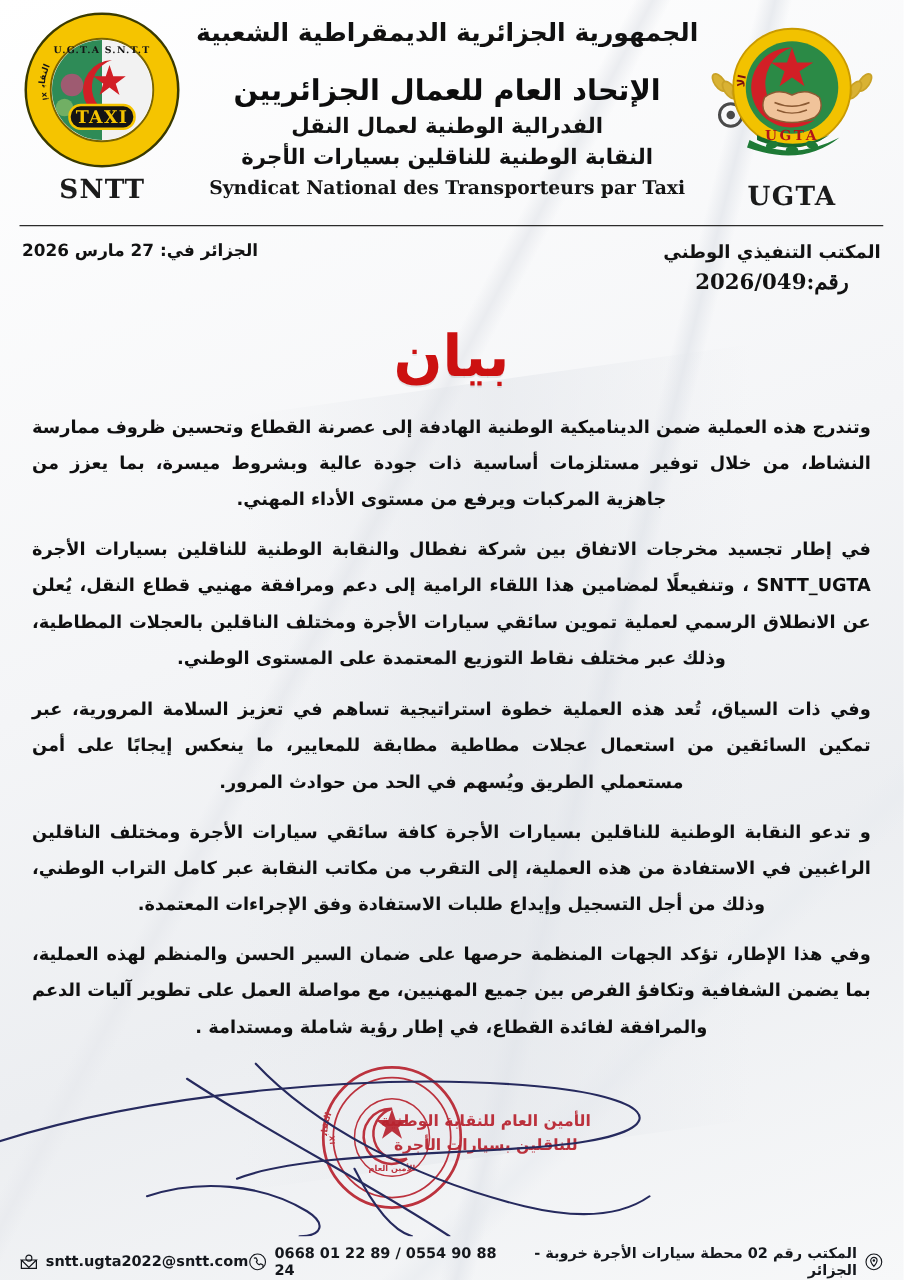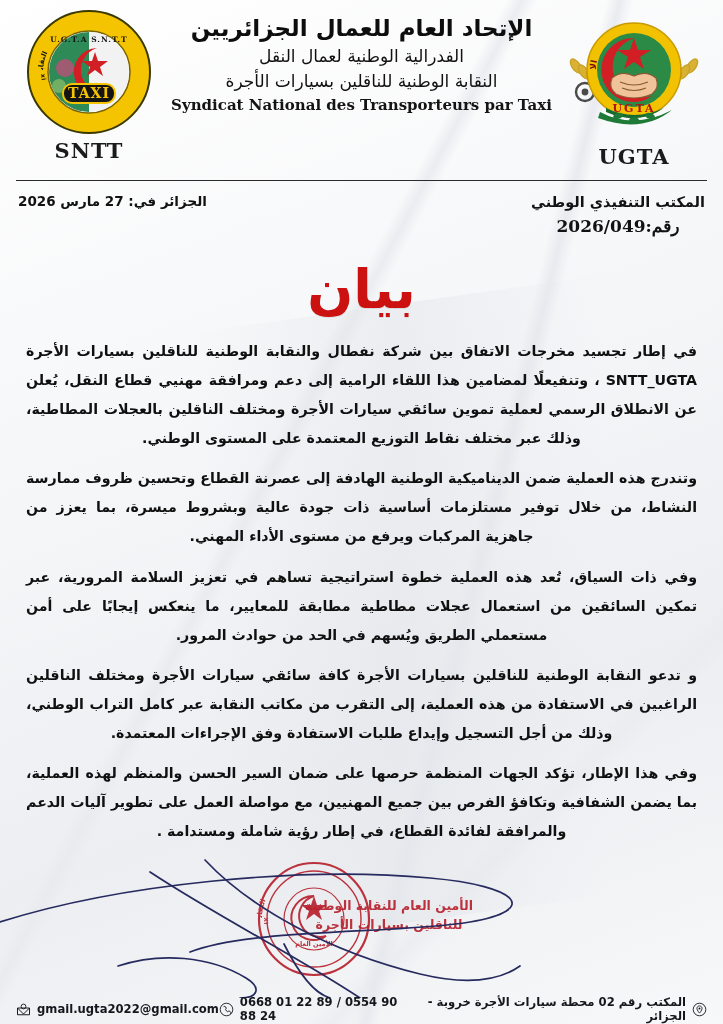--- a/index.html
+++ b/index.html
@@ -77,24 +77,25 @@
     line-height: 1.25;
     white-space: nowrap;
   }
   .hline-2 {
     font-size: 23px;
     font-weight: bold;
     color: #0d0d0d;
     line-height: 1.3;
     letter-spacing: 0px;
     white-space: nowrap;
+    margin-top: 20px;
   }
   .hline-3, .hline-4 {
     font-size: 17px;
-    font-weight: normal;
+    font-weight: bold;
     color: #111;
     line-height: 1.45;
     letter-spacing: 1px;
     white-space: nowrap;
   }
   .hline-fr {
     font-family: "DejaVu Serif", "Liberation Serif", serif;
     font-size: 15px;
     font-weight: bold;
     color: #141414;
@@ -141,21 +142,21 @@
     font-size: 13.5px;
     font-weight: bold;
     color: #121212;
     padding-top: 2px;
   }
 
   
   .doc-title {
     text-align: center;
     color: #cc1111;
-    font-size: 54px;
+    font-size: 46px;
     font-weight: bold;
     letter-spacing: 2px;
     margin: 18px 0 16px 0;
     position: relative;
     text-shadow: 0 1px 0 rgba(0,0,0,0.08);
   }
 
   
   .body-text {
     position: relative;
@@ -297,20 +298,21 @@
           <path d="M46 100 q28 14 58 0 q-26 18 -58 4 z" fill="#176b2e"></path>
           <ellipse cx="58" cy="108" rx="5" ry="3" transform="rotate(-18 58 108)"></ellipse>
           <ellipse cx="74" cy="112" rx="5" ry="3"></ellipse>
           <ellipse cx="90" cy="108" rx="5" ry="3" transform="rotate(18 90 108)"></ellipse>
         </g>
       </svg>
       <div class="logo-caption">UGTA</div>
     </div>
 
     <div class="header-center">
+      <div class="hline-1">الجمهورية الجزائرية الديمقراطية الشعبية</div>
       <div class="hline-2">الإتحاد العام للعمال الجزائريين</div>
       <div class="hline-3">الفدرالية الوطنية لعمال النقل</div>
       <div class="hline-4">النقابة الوطنية للناقلين بسيارات الأجرة</div>
       <div class="hline-fr">Syndicat National des Transporteurs par Taxi</div>
     </div>
 
     <div class="logo-block">
       <svg class="sntt-emblem" viewBox="0 0 128 128">
         <defs>
           <clipPath id="innerClip">
@@ -355,22 +357,22 @@
       <div class="meta-num">
         <span>رقم:</span><span>2026/049</span>
       </div>
     </div>
     <div class="meta-left">الجزائر في: 27 مارس 2026</div>
   </div>
 
   <div class="doc-title">بيان</div>
 
   <div class="body-text">
+    <p>وتندرج هذه العملية ضمن الديناميكية الوطنية الهادفة إلى عصرنة القطاع وتحسين ظروف ممارسة النشاط، من خلال توفير مستلزمات أساسية ذات جودة عالية وبشروط ميسرة، بما يعزز من جاهزية المركبات ويرفع من مستوى الأداء المهني.</p>
     <p>في إطار تجسيد مخرجات الاتفاق  بين شركة نفطال والنقابة الوطنية للناقلين بسيارات الأجرة SNTT_UGTA ، وتنفيعلًا لمضامين هذا اللقاء الرامية إلى دعم ومرافقة مهنيي قطاع النقل، يُعلن عن الانطلاق الرسمي لعملية تموين سائقي سيارات الأجرة ومختلف الناقلين بالعجلات المطاطية، وذلك عبر مختلف نقاط التوزيع المعتمدة على المستوى الوطني.</p>
-    <p>وتندرج هذه العملية ضمن الديناميكية الوطنية الهادفة إلى عصرنة القطاع وتحسين ظروف ممارسة النشاط، من خلال توفير مستلزمات أساسية ذات جودة عالية وبشروط ميسرة، بما يعزز من جاهزية المركبات ويرفع من مستوى الأداء المهني.</p>
     <p>وفي ذات السياق، تُعد هذه العملية خطوة استراتيجية تساهم في تعزيز السلامة المرورية، عبر تمكين السائقين من استعمال عجلات مطاطية مطابقة للمعايير، ما ينعكس إيجابًا على أمن مستعملي الطريق ويُسهم في الحد من حوادث المرور.</p>
     <p>و تدعو النقابة الوطنية للناقلين بسيارات الأجرة كافة سائقي سيارات الأجرة ومختلف الناقلين الراغبين في الاستفادة من هذه العملية، إلى التقرب من مكاتب النقابة عبر كامل التراب الوطني، وذلك من أجل التسجيل وإيداع طلبات الاستفادة وفق الإجراءات المعتمدة.</p>
     <p>وفي هذا الإطار، تؤكد الجهات المنظمة حرصها على ضمان السير الحسن والمنظم لهذه العملية، بما يضمن الشفافية وتكافؤ الفرص بين جميع المهنيين، مع مواصلة العمل على تطوير آليات الدعم والمرافقة لفائدة القطاع، في إطار رؤية شاملة ومستدامة .</p>
   </div>
 
   <div class="sign-area">
 
     <svg class="stamp" viewBox="0 0 140 118">
       <defs>
         <path id="stArcT" d="M18 59 a52 52 0 0 1 104 0" fill="none"></path>
@@ -407,21 +409,21 @@
     </svg>
   </div>
 
   <div class="footer">
     <div class="f-item">
       <svg class="f-icon" viewBox="0 0 20 20">
         <circle cx="10" cy="6" r="3.2" fill="none" stroke="#14171c" stroke-width="1.2"></circle>
         <path d="M2 8 L18 8 L10 16 Z" fill="none" stroke="#14171c" stroke-width="1.3"></path>
         <path d="M2 8 L2 17 L18 17 L18 8" fill="none" stroke="#14171c" stroke-width="1.3"></path>
       </svg>
-      <span>gmail.ugta2022@gmail.com</span>
+      <span>sntt.ugta2022@sntt.com</span>
     </div>
 
     <div class="f-item">
       <svg class="f-icon" viewBox="0 0 20 20">
         <circle cx="10" cy="10" r="8.4" fill="none" stroke="#14171c" stroke-width="1.2"></circle>
         <path d="M6.6 6 q1.4 -0.8 2.2 0.6 l0.7 1.3 q0.4 0.8 -0.4 1.3 q-0.6 0.4 -0.2 1.2 q0.8 1.6 2.3 2.4 q0.8 0.4 1.2 -0.2 q0.5 -0.8 1.3 -0.4 l1.3 0.7 q1.4 0.8 0.6 2.2" fill="none" stroke="#14171c" stroke-width="1.3" stroke-linecap="round"></path>
       </svg>
       <span>0668 01 22 89 / 0554 90 88 24</span>
     </div>
 

